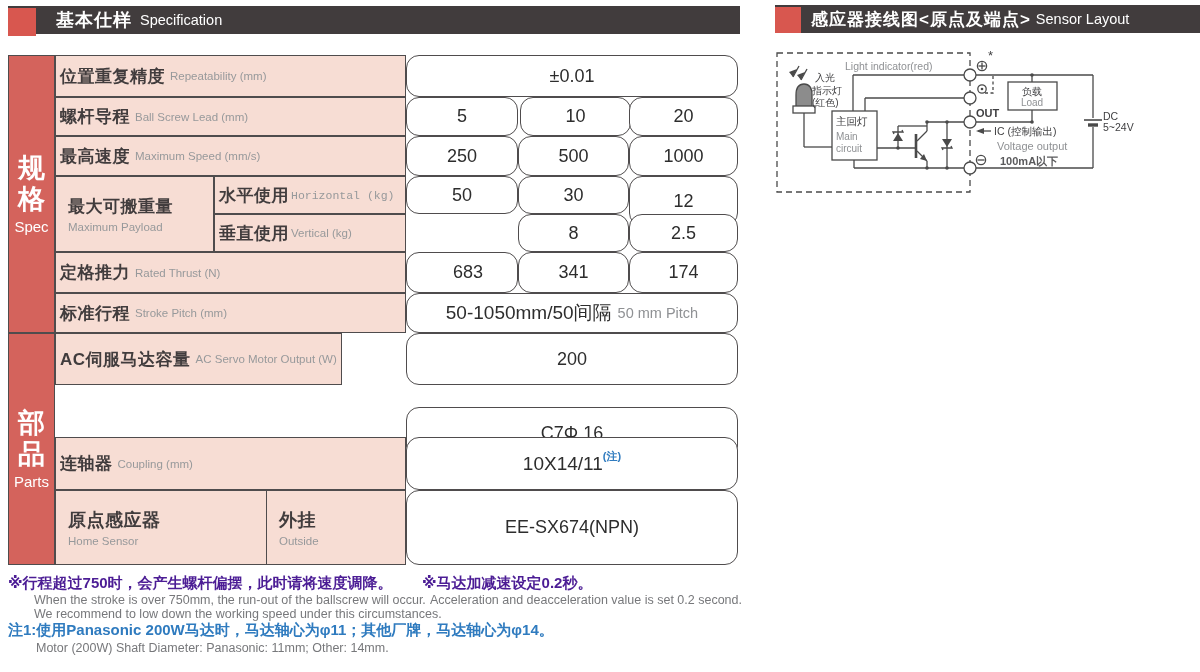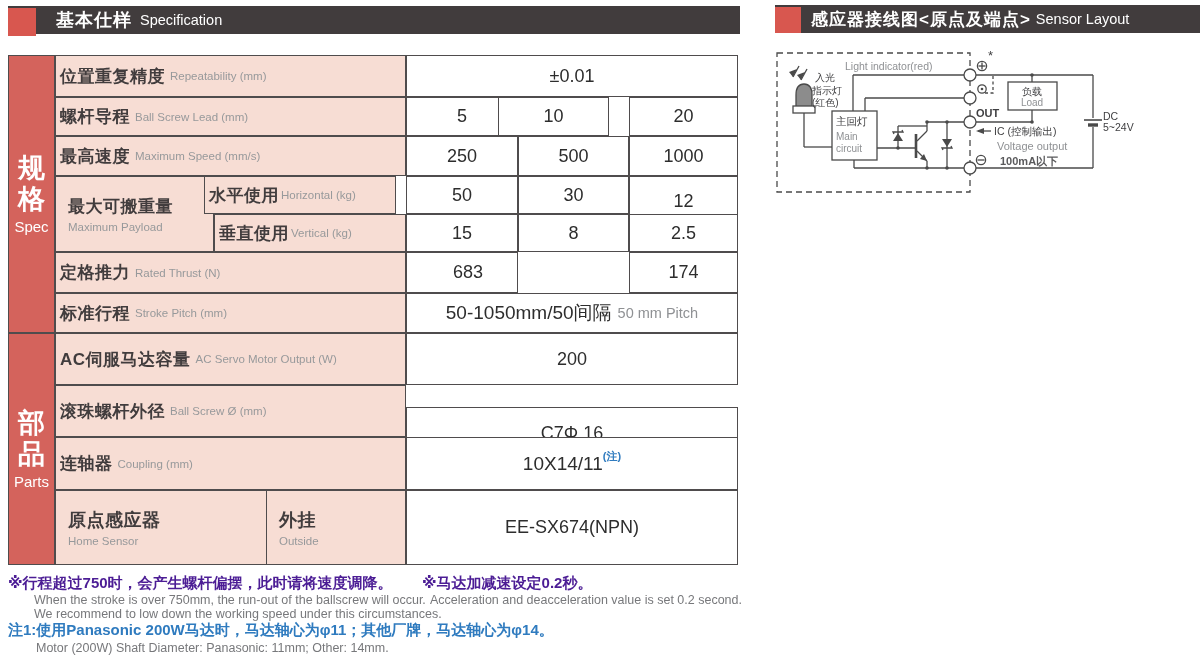--- a/index.html
+++ b/index.html
@@ -14,21 +14,21 @@
   .t-en { font-size:14.5px; margin-left:8px; font-weight:400; }
 
   
   .cell { position:absolute; border:1px solid #4f4c4d; }
   .pink { background:#f7ddd4; display:flex; align-items:center; padding-left:4px; }
   .pink .zh { font-size:17px; font-weight:600; color:#413c3d; letter-spacing:0.5px; white-space:nowrap; }
   .pink .en { font-size:11.5px; color:#97999b; margin-left:5px; white-space:nowrap; }
   .pinkcol { background:#f7ddd4; display:flex; flex-direction:column; justify-content:center; align-items:flex-start; padding-left:12px; }
   .pinkcol .zh { font-size:18px; font-weight:600; color:#413c3d; letter-spacing:0.5px; }
   .pinkcol .en { font-size:11.5px; color:#97999b; margin-top:3px; }
-  .val  { background:#fff; display:flex; align-items:center; justify-content:center; font-size:18px; color:#2d2d2d; }
+  .val  { background:#fff; display:flex; align-items:center; justify-content:center; font-size:18px; color:#2d2d2d;border-radius:13px; }
   .val .big { font-size:19px; }
   .val .graysub { font-size:14.5px; color:#8f9194; margin-left:6px; }
   .val sup.note-ref { color:#2f7bbf; font-size:11px; font-weight:600; position:relative; top:-7px; }
   .redcol { background:#d4635c; display:flex; flex-direction:column; align-items:center; justify-content:center; color:#fff; }
   .redcol .big { font-size:27px; font-weight:700; line-height:1.12; }
   .redcol .small { font-size:15px; margin-top:4px; }
 
   
   .note-zh-red  { position:absolute; color:#4c1d95; font-size:15px; font-weight:700; white-space:nowrap; }
   .note-zh-blue { position:absolute; color:#2f7bbf; font-size:15px; font-weight:700; white-space:nowrap; }
@@ -72,76 +72,72 @@
     <span class="zh">位置重复精度</span>
     <span class="en">Repeatability (mm)</span>
   </div>
   <div class="cell val" style="left:406px; top:55px; width:332px; height:42px;">±0.01</div>
 
   <div class="cell pink" style="left:55px; top:97px; width:351px; height:39px;">
     <span class="zh">螺杆导程</span>
     <span class="en">Ball Screw Lead (mm)</span>
   </div>
   <div class="cell val" style="left:406px; top:97px; width:112px; height:39px;">5</div>
-  <div class="cell val" style="left:498px; top:97px; width:111px; height:39px;">10</div>
+  <div class="cell val" style="left:520px; top:97px; width:111px; height:39px;">10</div>
   <div class="cell val" style="left:629px; top:97px; width:109px; height:39px;">20</div>
 
   <div class="cell pink" style="left:55px; top:136px; width:351px; height:40px;">
     <span class="zh">最高速度</span>
     <span class="en">Maximum Speed (mm/s)</span>
   </div>
   <div class="cell val" style="left:406px; top:136px; width:112px; height:40px;">250</div>
   <div class="cell val" style="left:518px; top:136px; width:111px; height:40px;">500</div>
   <div class="cell val" style="left:629px; top:136px; width:109px; height:40px;">1000</div>
 
   <div class="cell pinkcol" style="left:55px; top:176px; width:159px; height:76px;">
     <span class="zh" style="font-size:17px;">最大可搬重量</span>
     <span class="en">Maximum Payload</span>
   </div>
-  <div class="cell pink" style="left:204px; top:176px; width:192px; height:38px;">
+  <div class="cell pink" style="left:214px; top:176px; width:192px; height:38px;font-family:Liberation Mono, monospace;">
     <span class="zh">水平使用</span>
     <span class="en" style="margin-left:2px;">Horizontal (kg)</span>
   </div>
   <div class="cell val" style="left:406px; top:176px; width:112px; height:38px;">50</div>
   <div class="cell val" style="left:518px; top:176px; width:111px; height:38px;">30</div>
   <div class="cell val" style="left:629px; top:176px; width:109px; height:50px;">12</div>
   <div class="cell pink" style="left:214px; top:214px; width:192px; height:38px;">
     <span class="zh">垂直使用</span>
     <span class="en" style="margin-left:2px;">Vertical (kg)</span>
   </div>
-  <div class="cell val" style="left:406px; top:214px; width:112px; height:38px;">15</div>
   <div class="cell val" style="left:518px; top:214px; width:111px; height:38px;">8</div>
   <div class="cell val" style="left:629px; top:214px; width:109px; height:38px;">2.5</div>
 
   <div class="cell pink" style="left:55px; top:252px; width:351px; height:41px;">
     <span class="zh">定格推力</span>
     <span class="en">Rated Thrust (N)</span>
   </div>
   <div class="cell val" style="left:406px; top:252px; width:112px; height:41px;padding-left:12px;">683</div>
+  <div class="cell val" style="left:518px; top:252px; width:111px; height:41px;">341</div>
   <div class="cell val" style="left:629px; top:252px; width:109px; height:41px;">174</div>
 
   <div class="cell pink" style="left:55px; top:293px; width:351px; height:40px;">
     <span class="zh">标准行程</span>
     <span class="en">Stroke Pitch (mm)</span>
   </div>
   <div class="cell val" style="left:406px; top:293px; width:332px; height:40px;">
     <span class="big">50-1050mm/50间隔</span>
     <span class="graysub">50 mm Pitch</span>
   </div>
 
-  <div class="cell pink" style="left:55px; top:333px; width:351px; height:52px;">
+  <div class="cell pink" style="left:55px; top:333px; width:287px; height:52px;">
     <span class="zh">AC伺服马达容量</span>
     <span class="en">AC Servo Motor Output (W)</span>
   </div>
   <div class="cell val" style="left:406px; top:333px; width:332px; height:52px;">200</div>
 
-  <div class="cell pink" style="left:55px; top:385px; width:351px; height:52px;">
-    <span class="zh">滚珠螺杆外径</span>
-    <span class="en">Ball Screw Ø (mm)</span>
-  </div>
   <div class="cell val" style="left:406px; top:407px; width:332px; height:52px;">C7Φ 16</div>
 
   <div class="cell pink" style="left:55px; top:437px; width:351px; height:53px;">
     <span class="zh">连轴器</span>
     <span class="en">Coupling (mm)</span>
   </div>
   <div class="cell val" style="left:406px; top:437px; width:332px; height:53px;">
     <span class="big">10X14/11</span>
     <sup class="note-ref">(注)</sup>
   </div>

